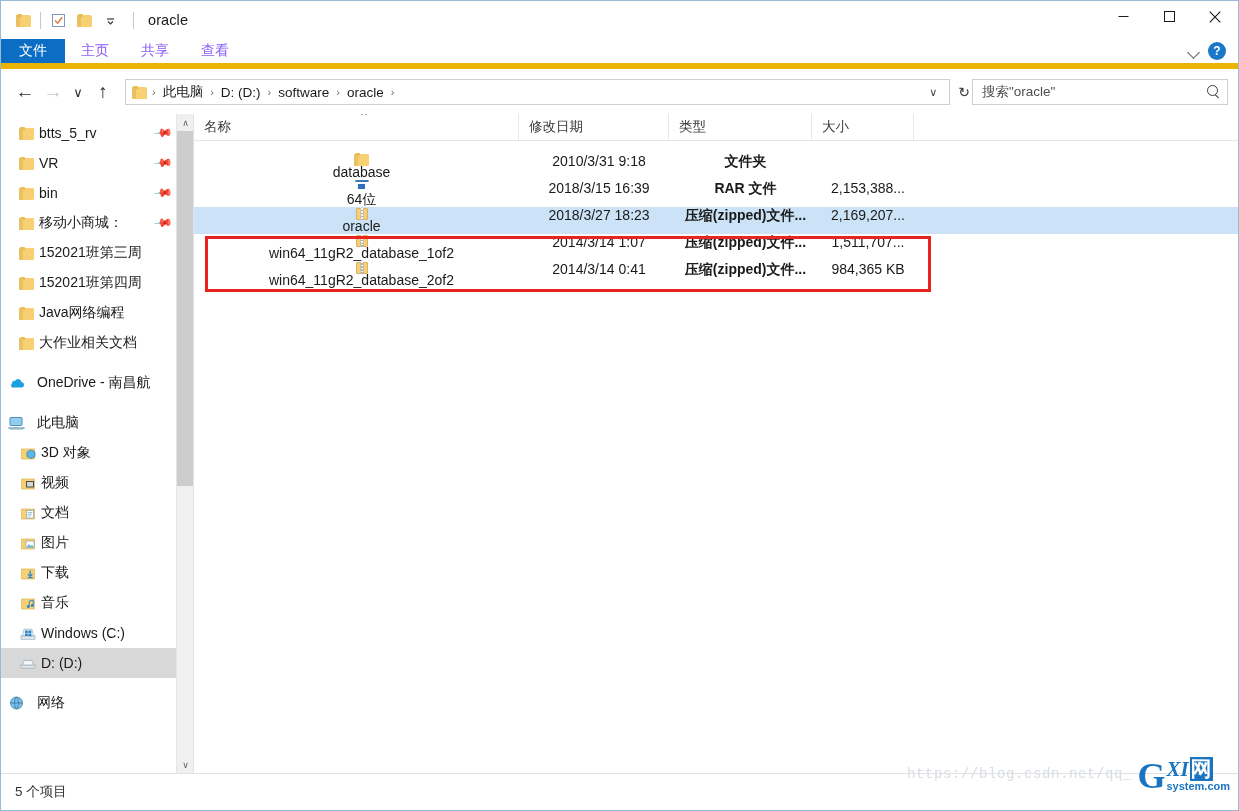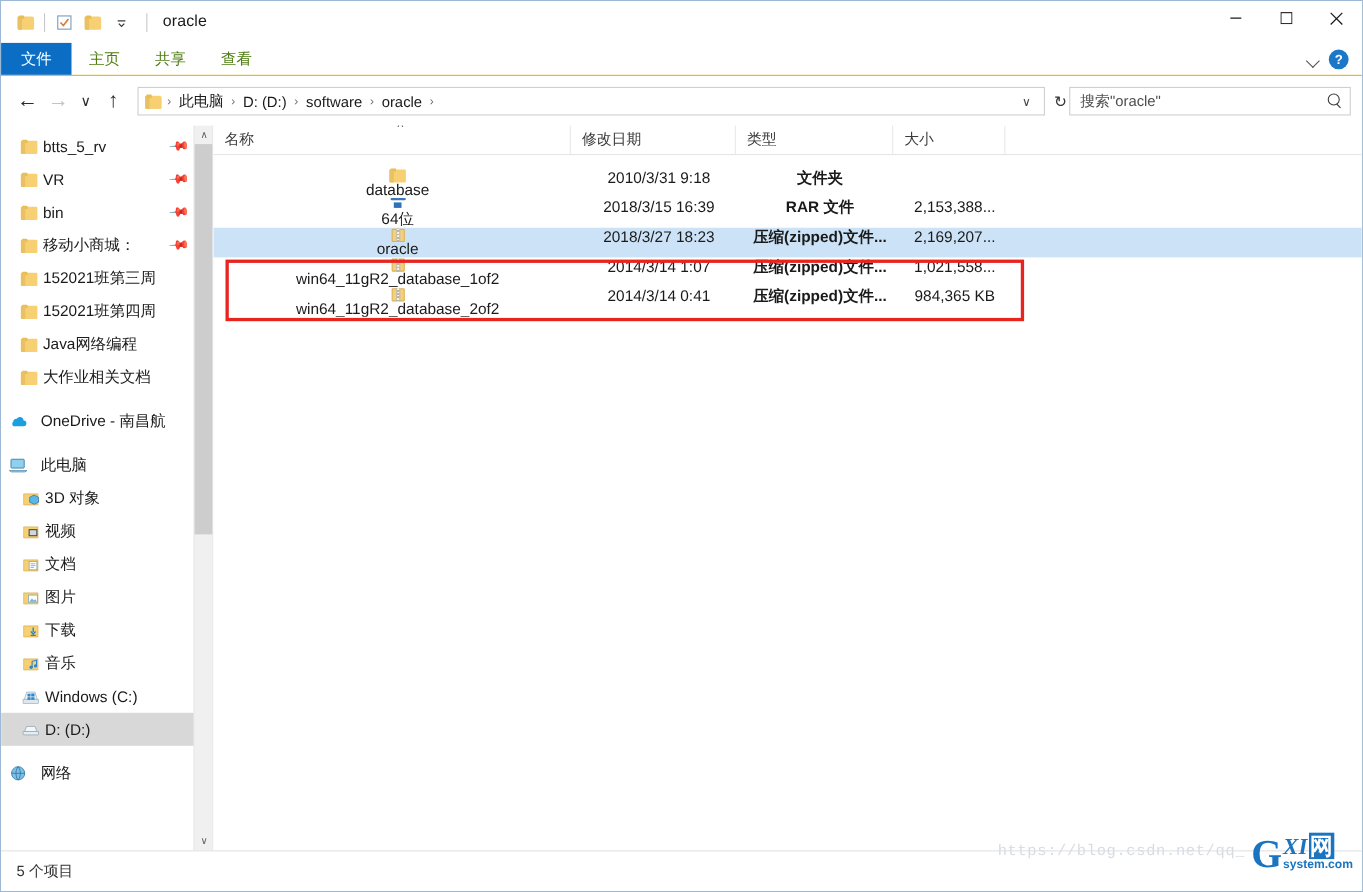--- a/index.html
+++ b/index.html
@@ -54,25 +54,25 @@
   .folder-ico i {
     position:absolute; left:0; top:1px; width:4px; height:12px;
     background:#e9c163; border-radius:1px 0 0 1px; display:block;
   }
 
   
   #ribbon {
     position: absolute; left: 0; top: 38px; width: 1237px; height: 30px;
     background: #ffffff;
     display: flex; align-items: stretch;
-    border-bottom: 1px solid #eab308;
+    border-bottom: 6px solid #eab308;
   }
   .tab {
     display: flex; align-items: center; justify-content: center;
-    font-size: 14px; color: #4d7c0f; padding: 0 16px; min-width: 56px;
+    font-size: 14px; color: #8b5cf6; padding: 0 16px; min-width: 56px;
   }
   .tab.file {
     background: #0b6ec4; color: #ffffff; margin: 0; padding: 0 18px;
   }
   .ribbon-right { margin-left: auto; display: flex; align-items: center; gap: 6px; padding-right: 12px; }
   .chev-down { width: 16px; height: 16px; position: relative; }
   .chev-down::before {
     content:""; position:absolute; left:3px; top:5px; width:8px; height:8px;
     border-left: 1.6px solid #555; border-bottom: 1.6px solid #555;
     transform: rotate(-45deg);
@@ -647,21 +647,21 @@
       <div class="row">
         <div class="cell c-name">
           <span class="zip-ico">
               <span class="body"></span>
               <span class="zipper"></span>
             </span>
           <span>win64_11gR2_database_1of2</span>
         </div>
         <div class="cell c-date">2014/3/14 1:07</div>
         <div class="cell c-type">压缩(zipped)文件...</div>
-        <div class="cell c-size">1,021,558...</div>
+        <div class="cell c-size">1,511,707...</div>
       </div>
 
       <div class="row">
         <div class="cell c-name">
           <span class="zip-ico">
               <span class="body"></span>
               <span class="zipper"></span>
             </span>
           <span>win64_11gR2_database_2of2</span>
         </div>

